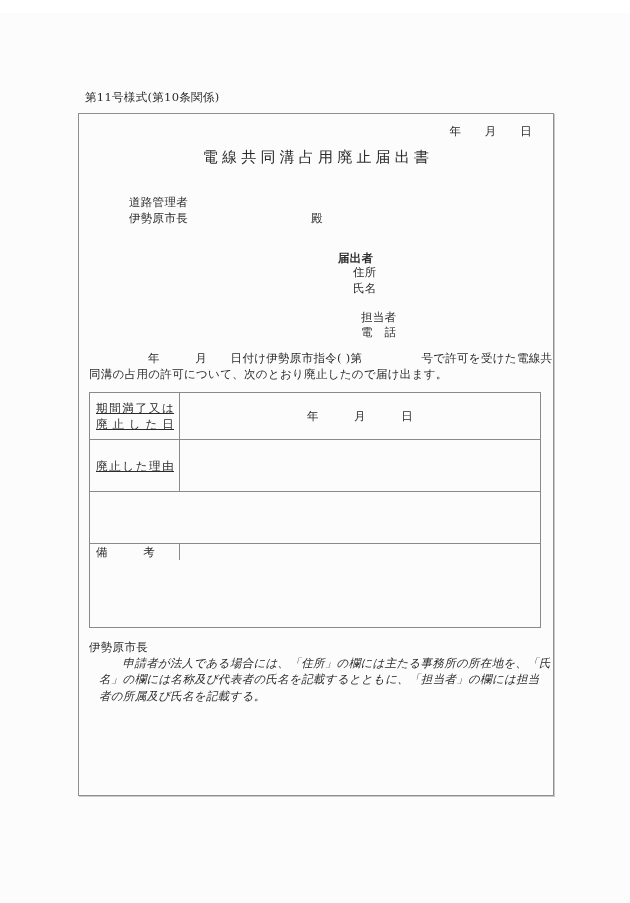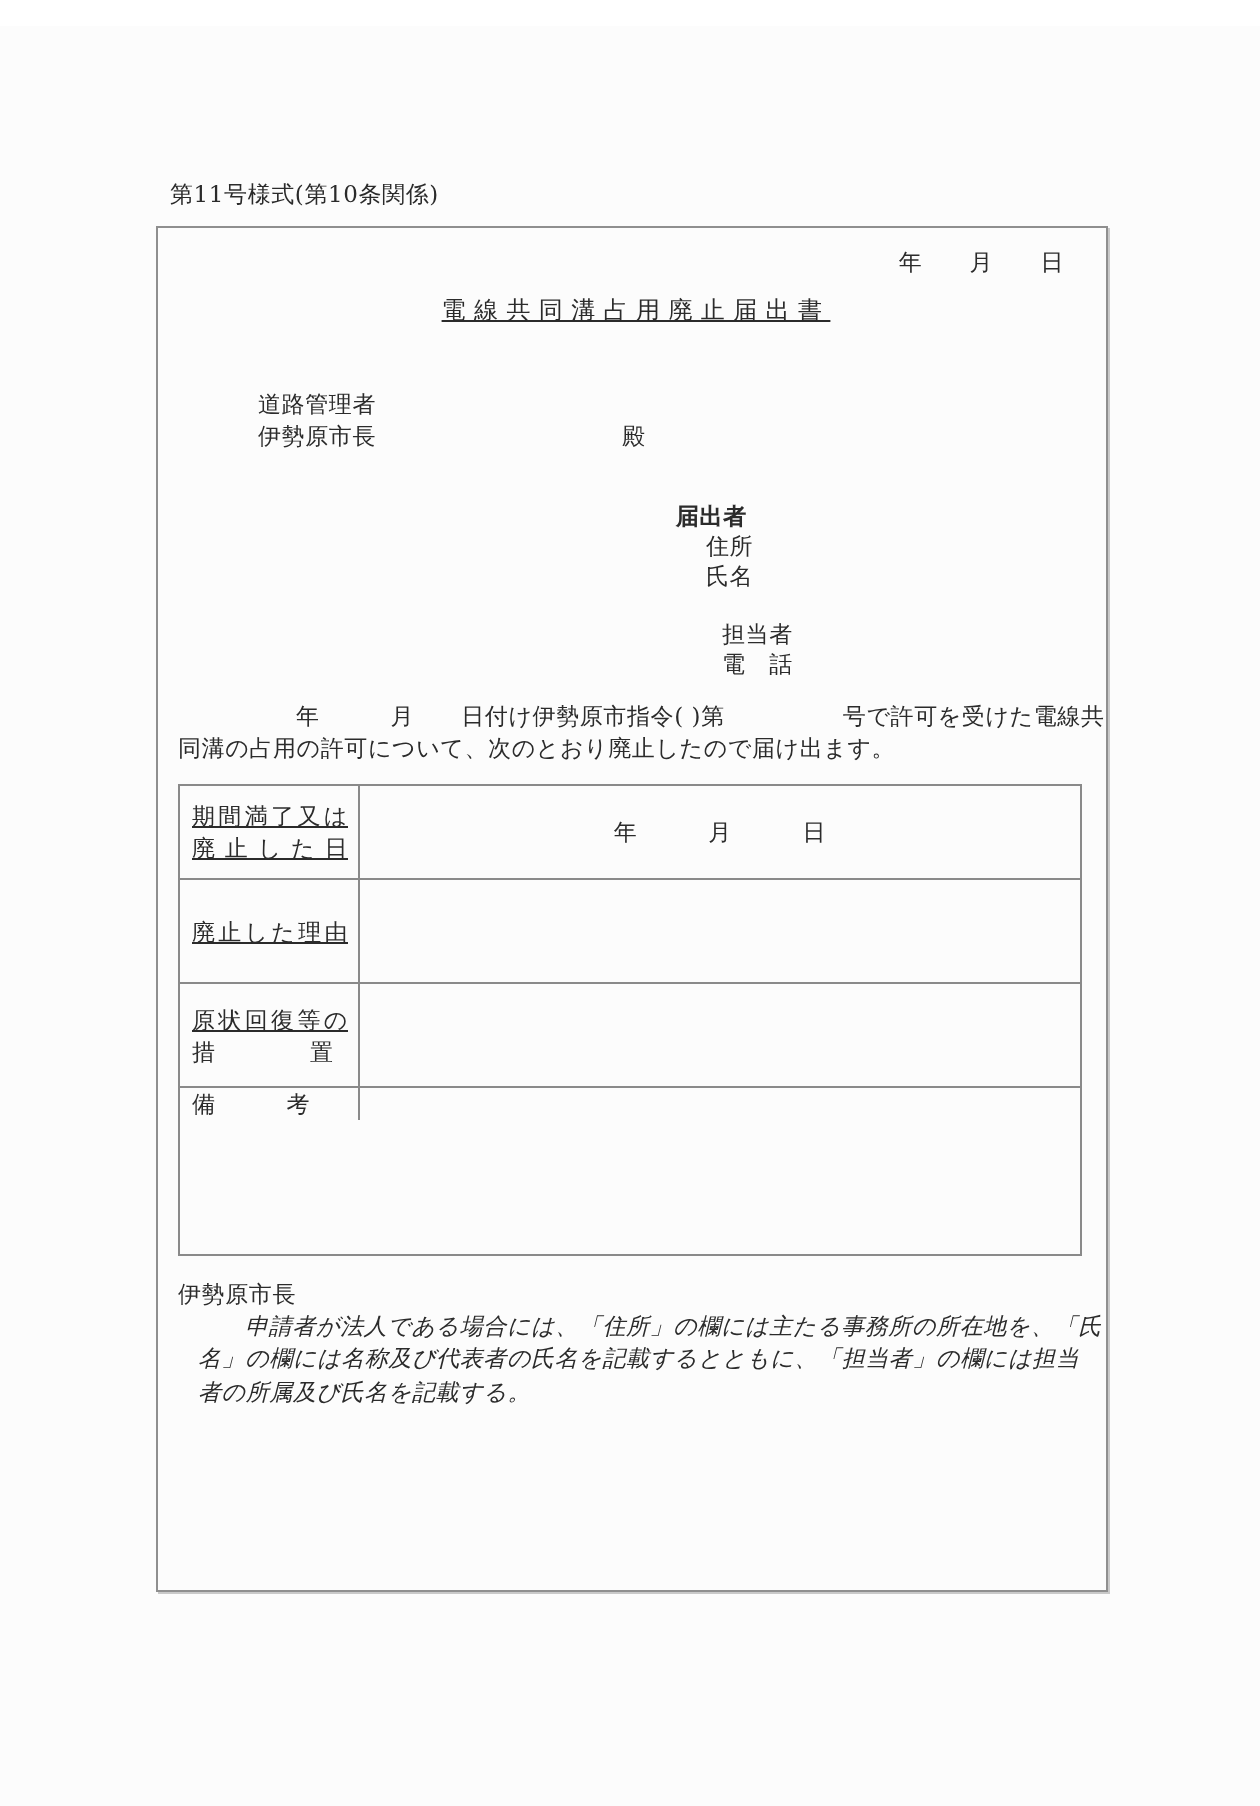--- a/index.html
+++ b/index.html
@@ -23,30 +23,29 @@
     left:78px; top:100px;
     width:476px; height:683px;
     border:1px solid #8f8f8f;
     box-shadow:1px 1px 0 #c9c9c9;
     background:transparent;
   }
   .date-line { top:10px; right:21px; }
   .doc-title {
     top:34px; left:0; width:100%;
     text-align:center;
-    font-size:12px;
+    font-size:15px;
     letter-spacing:4.2px;
     padding-left:4px;
-    text-decoration:underline;
   }
   .addr-role  { left:50px;  top:81px;  }
   .addr-name  { left:50px;  top:97px;  }
   .addr-hon   { left:232px; top:97px;  }
   .notifier-label { left:259px; top:137px;font-weight:bold; }
-  .address-label  { left:274px; top:152px; }
+  .address-label  { left:274px; top:152px;font-family:Liberation Mono, monospace; }
   .name-label     { left:274px; top:167px; }
   .contact-label  { left:282px; top:196px;text-align:center; }
   .phone-label    { left:282px; top:211px; }
   .body-line1 { left:10px; top:237px; }
   .body-line2 { left:10px; top:253px; }
 
   .form-table {
     position:absolute;
     left:10px; top:278px;
     width:452px;
@@ -116,24 +115,20 @@
       <div class="trow r2">
         <div class="tlabel">
           <div class="jline">廃止した理由</div>
         </div>
         <div class="tvalue">
           <span></span>
         </div>
       </div>
 
       <div class="trow r3">
-        <div class="tlabel">
-          <div class="jline">原状回復等の</div>
-          <div class="pline">措　　　　置</div>
-        </div>
         <div class="tvalue">
           <span></span>
         </div>
       </div>
 
       <div class="trow r4">
         <div class="tlabel">
           <div class="pline">備　　　考</div>
         </div>
         <div class="tvalue">

